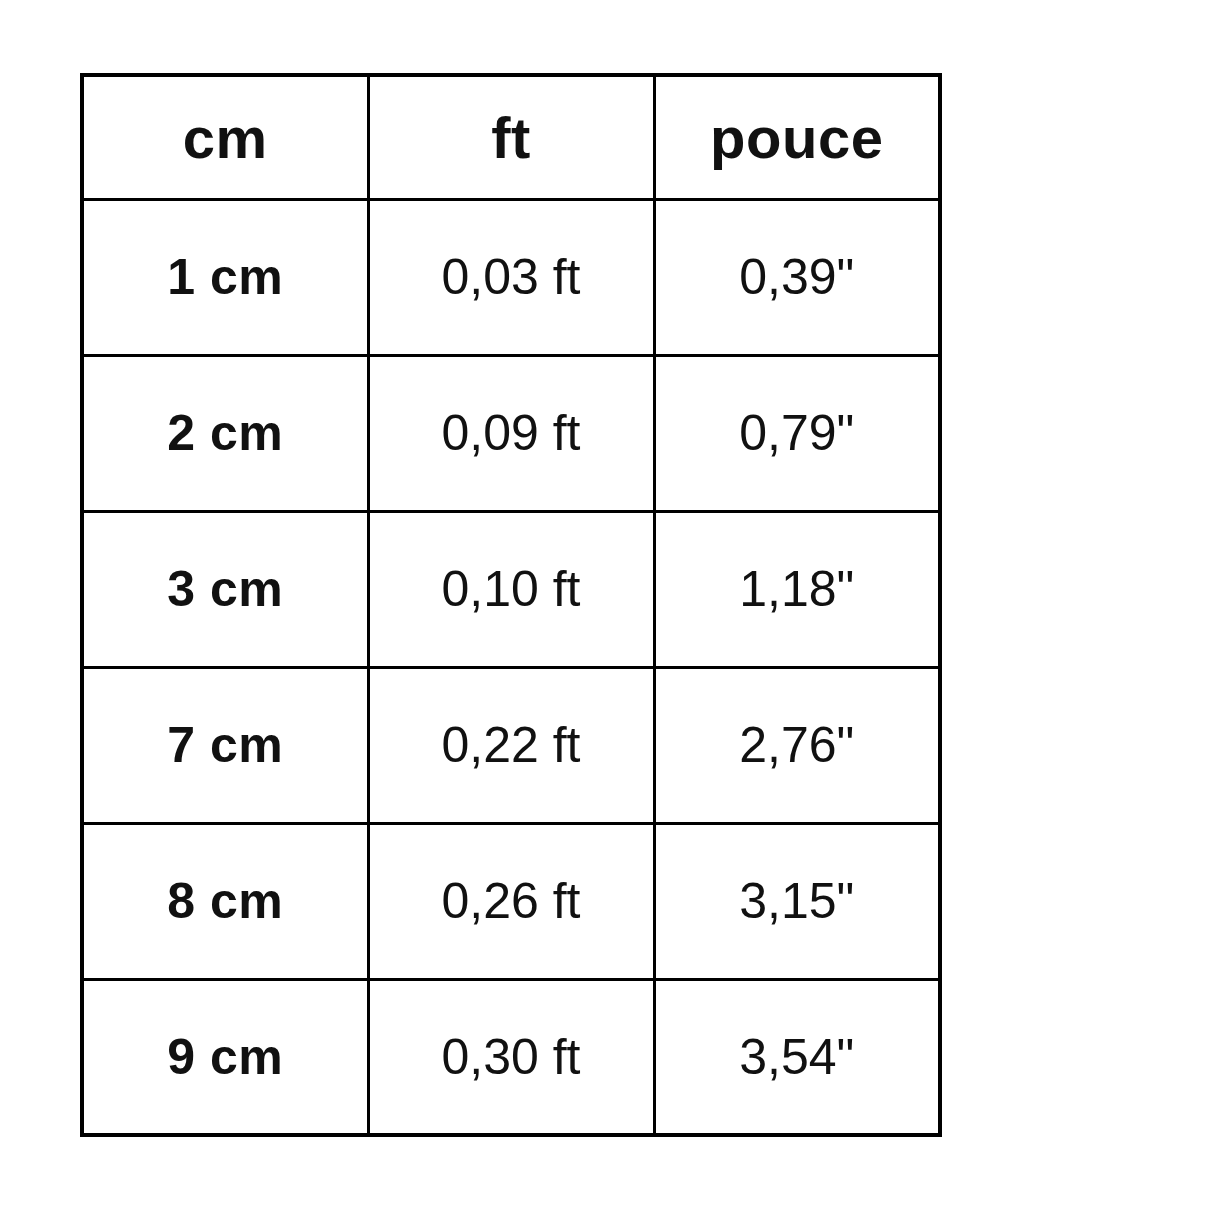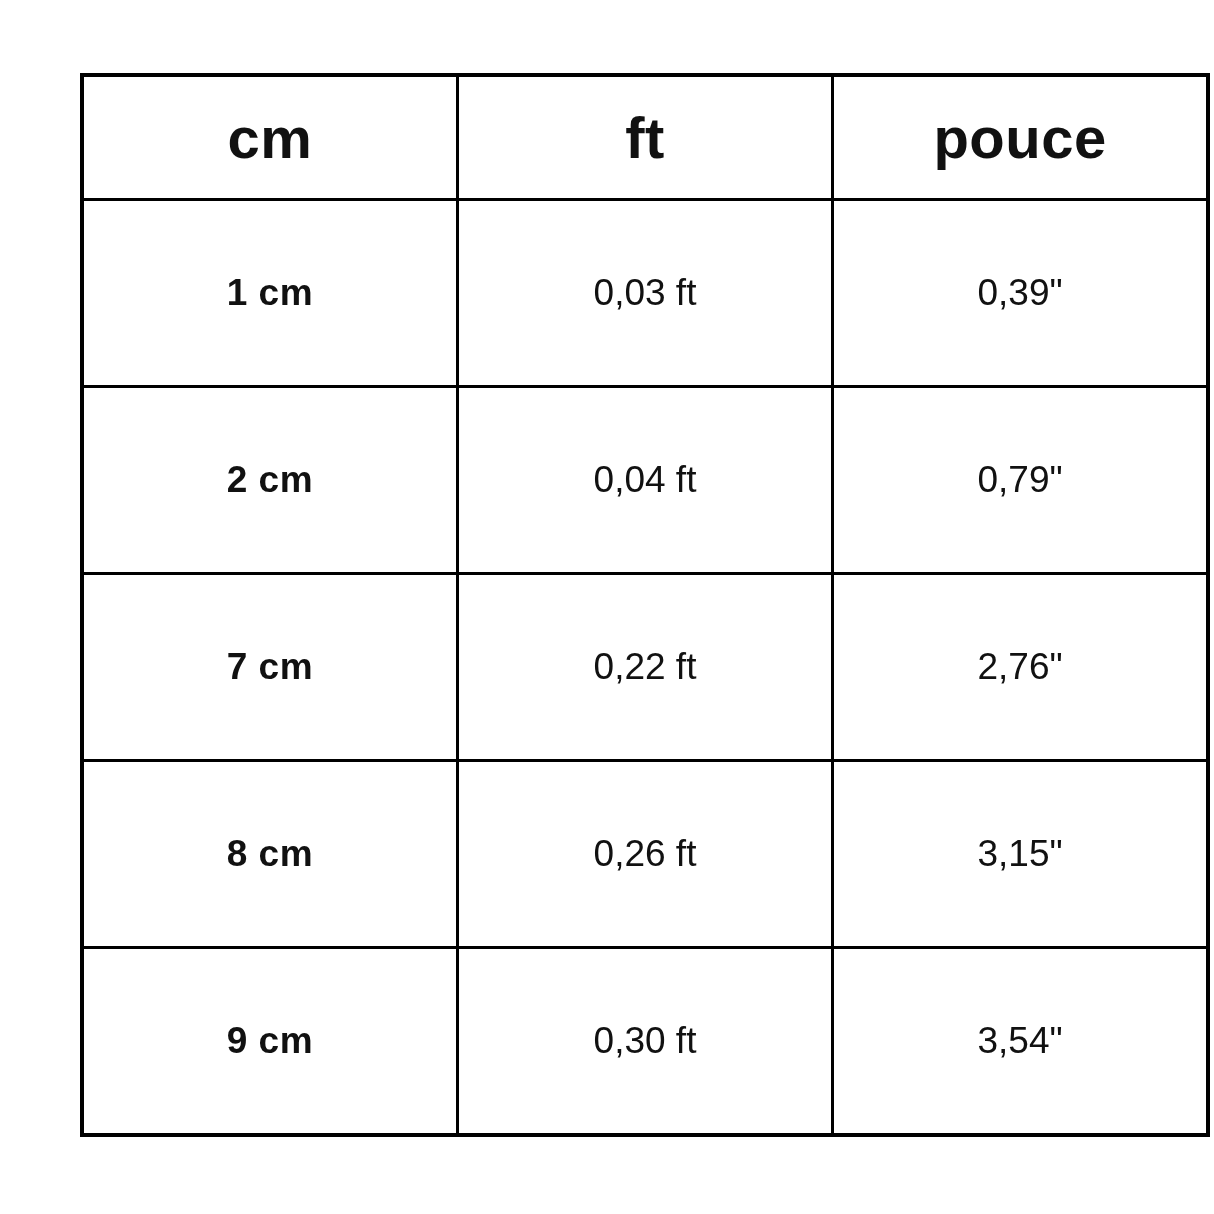--- a/index.html
+++ b/index.html
@@ -10,21 +10,21 @@
   *{margin:0;padding:0;box-sizing:border-box;}
   html,body{
     width:1214px;height:1214px;
     background:var(--bg-color);
     font-family:"Liberation Sans","DejaVu Sans",sans-serif;
     color:var(--text-color);
   }
   .table-wrap{
     position:absolute;
     left:80px;top:73px;
-    width:1130px;height:1064px;
+    width:862px;height:1064px;
   }
   table.conversion{
     width:100%;height:100%;
     border-collapse:collapse;
     table-layout:fixed;
     border:4px solid var(--border-color);
   }
   table.conversion th,
   table.conversion td{
     border:3px solid var(--border-color);
@@ -33,21 +33,21 @@
     background:var(--bg-color);
   }
   table.conversion thead tr{height:124px;}
   table.conversion tbody tr{height:94px;}
   th.col-header{
     font-size:58px;
     font-weight:800;
     letter-spacing:0.5px;
   }
   td.cell{
-    font-size:37px;
+    font-size:50px;
     font-weight:400;
   }
   td.cell.first{
     font-weight:800;
     letter-spacing:0.5px;
   }
 </style>
 </head>
 <body>
 
@@ -61,22 +61,27 @@
       </tr>
     </thead>
     <tbody id="table-body">
         <tr>
           <td class="cell first">1 cm</td>
           <td class="cell">0,03 ft</td>
           <td class="cell">0,39"</td>
         </tr>
         <tr>
           <td class="cell first">2 cm</td>
-          <td class="cell">0,04 ft</td>
+          <td class="cell">0,09 ft</td>
           <td class="cell">0,79"</td>
+        </tr>
+        <tr>
+          <td class="cell first">3 cm</td>
+          <td class="cell">0,10 ft</td>
+          <td class="cell">1,18"</td>
         </tr>
         <tr>
           <td class="cell first">7 cm</td>
           <td class="cell">0,22 ft</td>
           <td class="cell">2,76"</td>
         </tr>
         <tr>
           <td class="cell first">8 cm</td>
           <td class="cell">0,26 ft</td>
           <td class="cell">3,15"</td>

